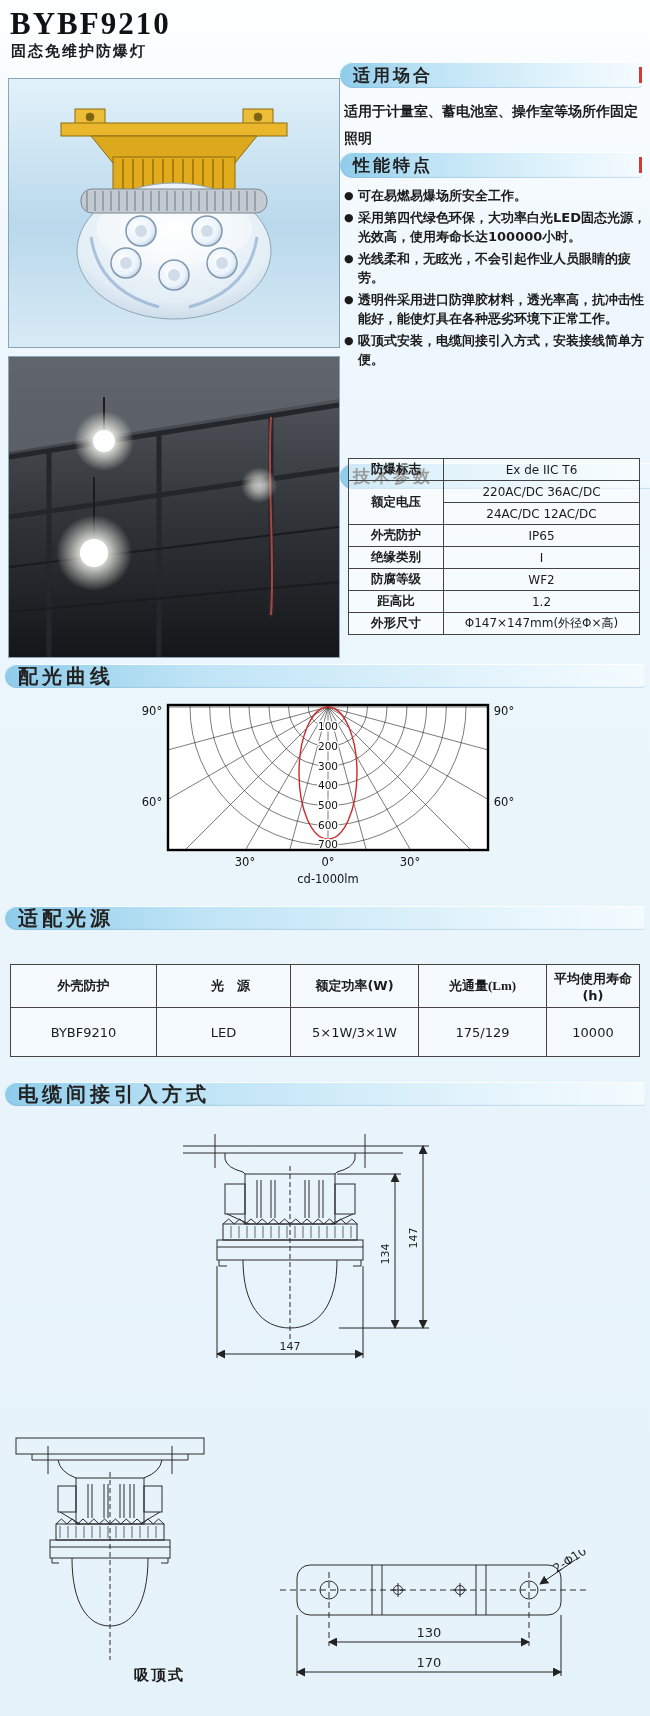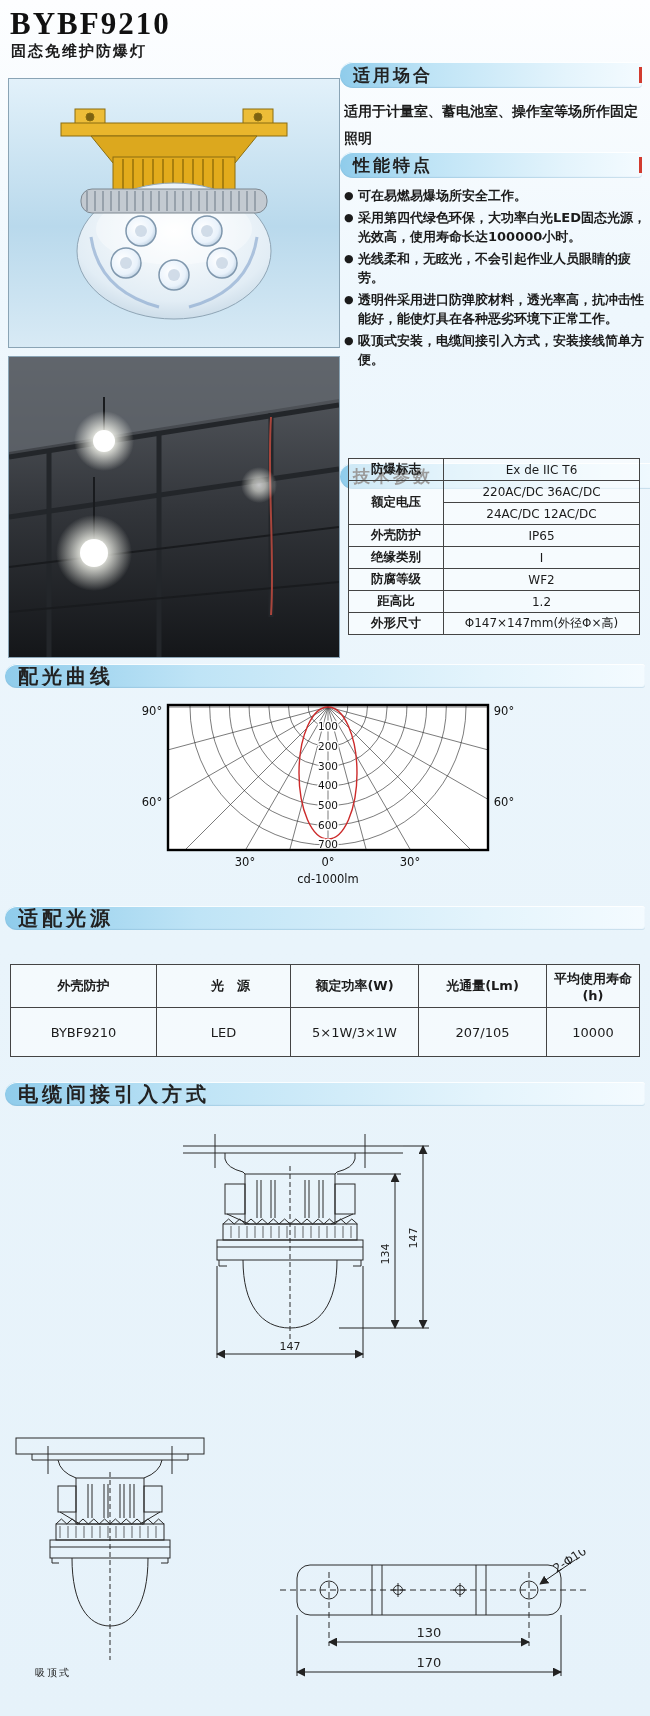--- a/index.html
+++ b/index.html
@@ -35,21 +35,21 @@
   
   table{border-collapse:collapse;}
   .tech-table{left:348px;top:458px;width:292px;font-size:12px;}
   .tech-table td{border:1px solid #444;text-align:center;padding:1px 3px;height:19px;background:rgba(255,255,255,.55);}
   .tech-table td.l{width:88px;font-weight:bold;font-size:12.5px;}
   
   .ls-table{left:10px;top:964px;width:630px;font-size:13px;background:rgba(255,255,255,.5);}
   .ls-table th,.ls-table td{border:1px solid #444;text-align:center;}
   .ls-table th{height:40px;font-weight:bold;}
   .ls-table td{height:46px;}
-  .ceiling-label{left:35px;top:1666px;width:150px;text-align:left;font-size:10px;font-weight:normal;letter-spacing:2px;}
+  .ceiling-label{left:35px;top:1666px;width:150px;text-align:right;font-size:15px;font-weight:bold;letter-spacing:2px;}
   svg text{font-family:"DejaVu Sans","Liberation Sans",sans-serif;}
 </style>
 </head>
 <body>
 
 <div id="page">
 
   <div class="abs model-title">BYBF9210</div>
   <div class="abs model-sub">固态免维护防爆灯</div>
 
@@ -256,28 +256,28 @@
 
   <div class="abs bar big" style="left:5px;top:906px;width:640px;text-align:right;">
     <span class="bar-text">适配光源</span>
   </div>
   <table class="abs ls-table">
     <tbody>
         <tr>
       <th style="width:143px;">外壳防护</th>
       <th style="width:117px;padding-left:15px;">光　源</th>
       <th style="width:125px;">额定功率(W)</th>
-      <th style="width:125px;">光通量(Lm)</th>
+      <th style="width:125px;font-family:Liberation Serif, serif;">光通量(Lm)</th>
       <th>平均使用寿命(h)</th>
     </tr>
     <tr>
       <td>BYBF9210</td>
       <td>LED</td>
       <td>5×1W/3×1W</td>
-      <td>207/105</td>
+      <td>175/129</td>
       <td>10000</td>
     </tr>
   </tbody>
     </table>
 
   <div class="abs bar big" style="left:5px;top:1082px;width:640px;">
     <span class="bar-text">电缆间接引入方式</span>
   </div>
 
   <svg class="abs" style="left:165px;top:1126px;" width="320" height="250" viewBox="0 0 320 250">

